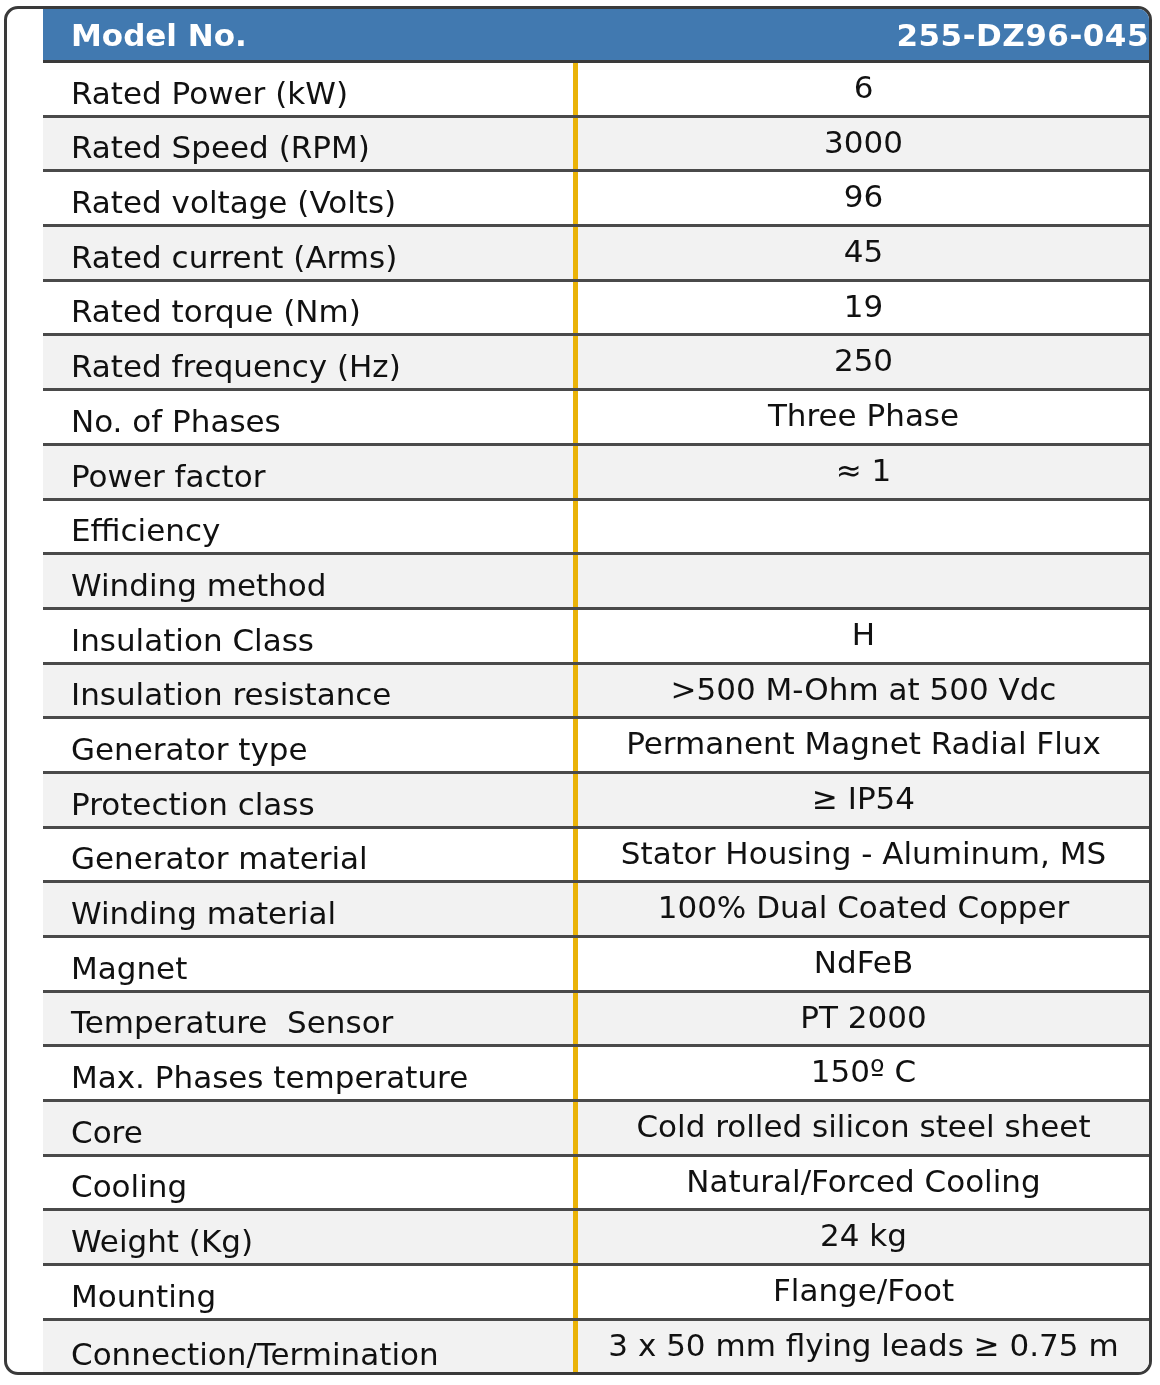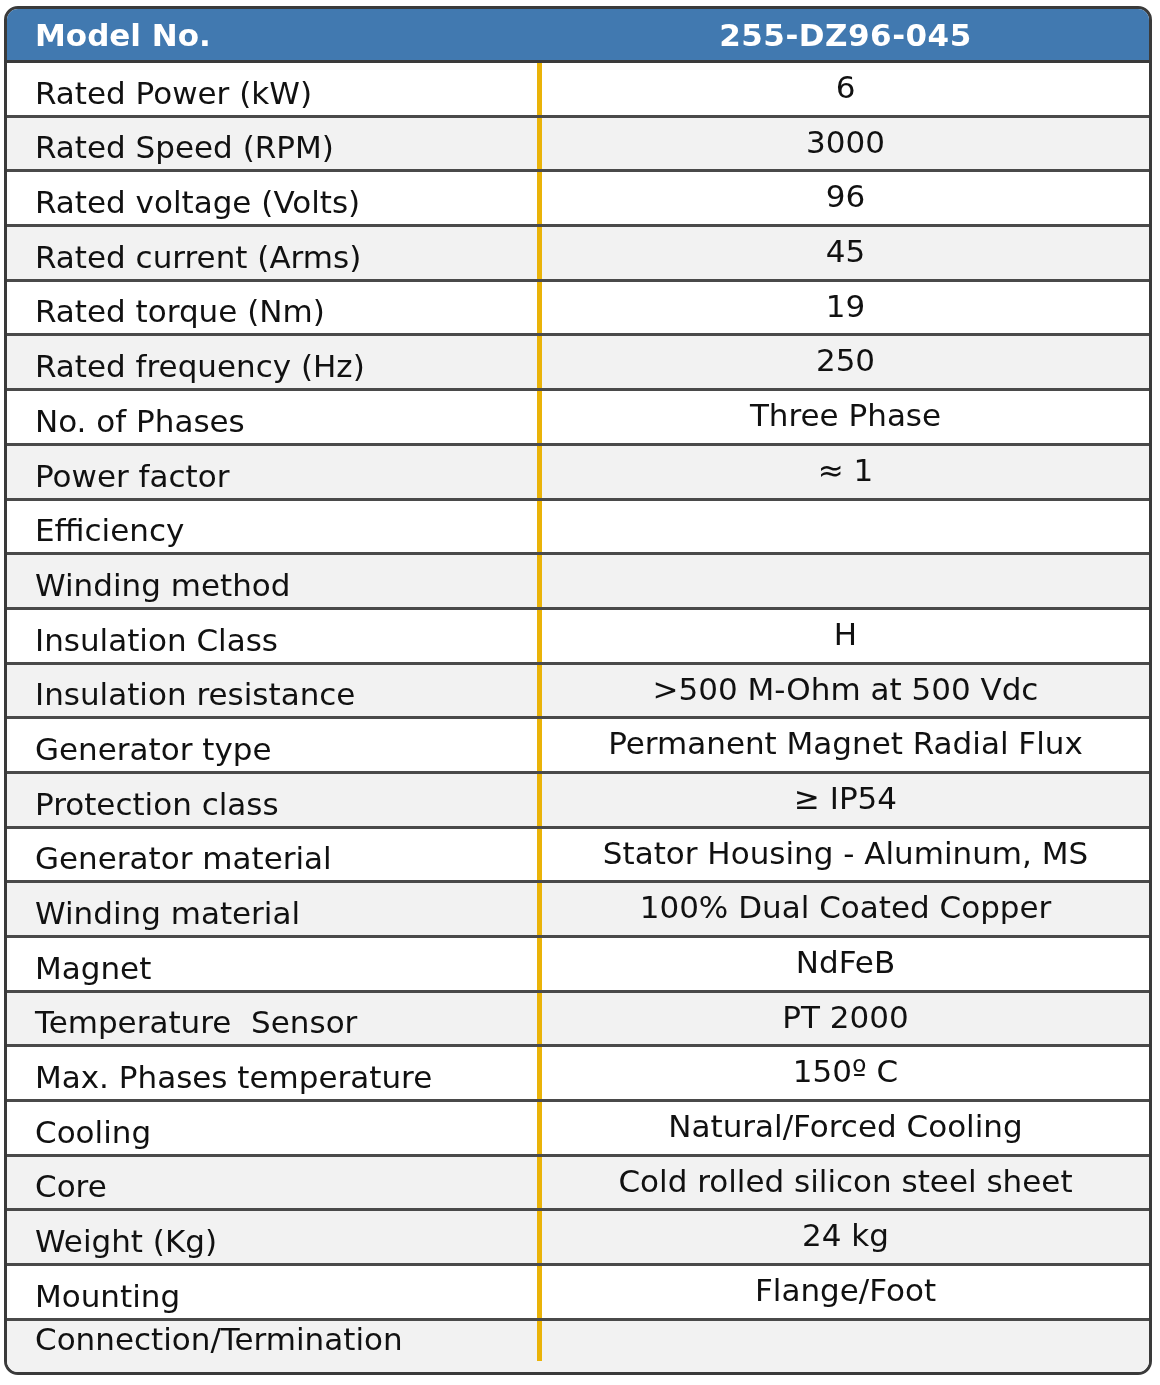--- a/index.html
+++ b/index.html
@@ -1,32 +1,33 @@
 <!DOCTYPE html>
 <html><head>
 <meta charset="utf-8">
 <style>
   html, body { margin: 0; padding: 0; background: #ffffff; }
   body { width: 1160px; height: 1385px; position: relative; font-family: "DejaVu Sans", sans-serif; }
   .spec-table {
     position: absolute; left: 4px; top: 6px; width: 1148px; height: 1369px;
     border: 3px solid #3a3a3a; border-radius: 14px; overflow: hidden; box-sizing: border-box;
     background: #fff;
+    padding-left: 36px;
   }
   .header {
     height: 54px; background: #4179b0; display: flex; align-items: center;
     border-bottom: 3px solid #3a3a3a; box-sizing: border-box; color: #fff; font-weight: bold;
   }
   .header .hl { width: 535px; padding-left: 28px; font-size: 31px; box-sizing: border-box; }
-  .header .hr { flex: 1; text-align: center; font-size: 31px; letter-spacing: 0.5px; }
+  .header .hr { flex: 1; text-align: right; font-size: 31px; letter-spacing: 0.5px; }
   .row {
     display: flex; height: 54.7px; box-sizing: border-box;
     border-bottom: 3px solid #4a4a4a;
   }
-  .row:last-child { border-bottom: none; flex-direction: column; }
+  .row:last-child { border-bottom: none; }
   .row.alt { background: #f2f2f2; }
   .cell-label {
     width: 535px; box-sizing: border-box; border-right: 5px solid #eab308;
     padding-left: 28px; font-size: 31px; color: #111; display: flex; align-items: flex-end; padding-bottom: 4px;
     white-space: pre;
   }
   .cell-value {
     flex: 1; text-align: center; font-size: 31px; color: #111; display: flex; align-items: flex-start;
     justify-content: center; padding-top: 6px; box-sizing: border-box; white-space: pre;
   }
@@ -107,27 +108,27 @@
         <div class="cell-value">NdFeB</div>
       </div>
       <div class="row alt">
         <div class="cell-label">Temperature  Sensor</div>
         <div class="cell-value">PT 2000</div>
       </div>
       <div class="row">
         <div class="cell-label">Max. Phases temperature</div>
         <div class="cell-value">150º C</div>
       </div>
+      <div class="row alt">
+        <div class="cell-label">Core</div>
+        <div class="cell-value">Cold rolled silicon steel sheet</div>
+      </div>
       <div class="row">
         <div class="cell-label">Cooling</div>
         <div class="cell-value">Natural/Forced Cooling</div>
-      </div>
-      <div class="row alt">
-        <div class="cell-label">Core</div>
-        <div class="cell-value">Cold rolled silicon steel sheet</div>
       </div>
       <div class="row alt">
         <div class="cell-label">Weight (Kg)</div>
         <div class="cell-value">24 kg</div>
       </div>
       <div class="row">
         <div class="cell-label">Mounting</div>
         <div class="cell-value">Flange/Foot</div>
       </div>
       <div class="row alt">

